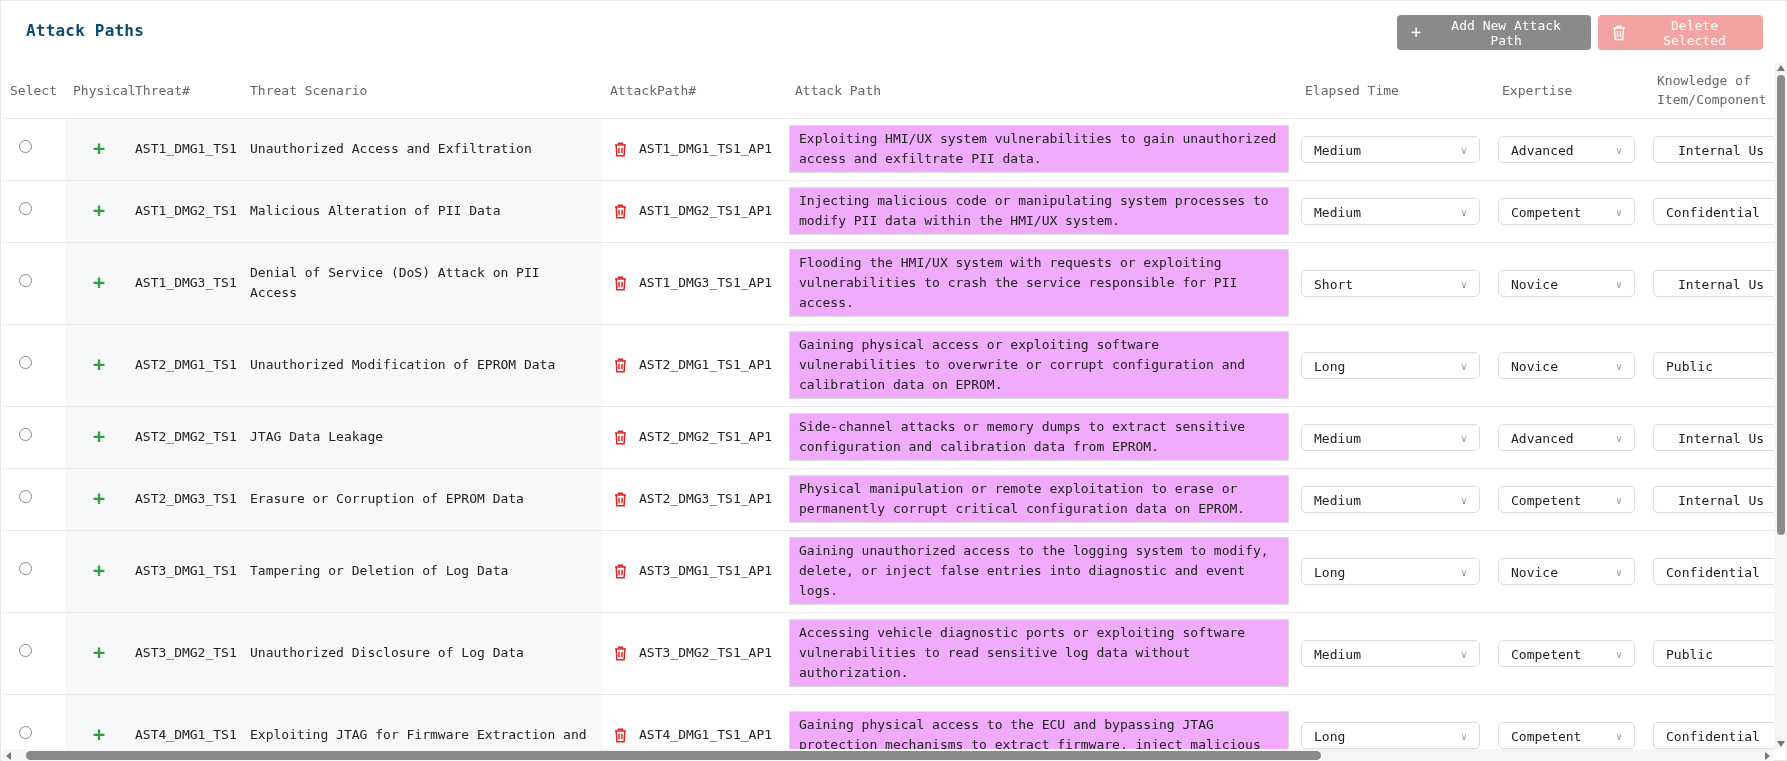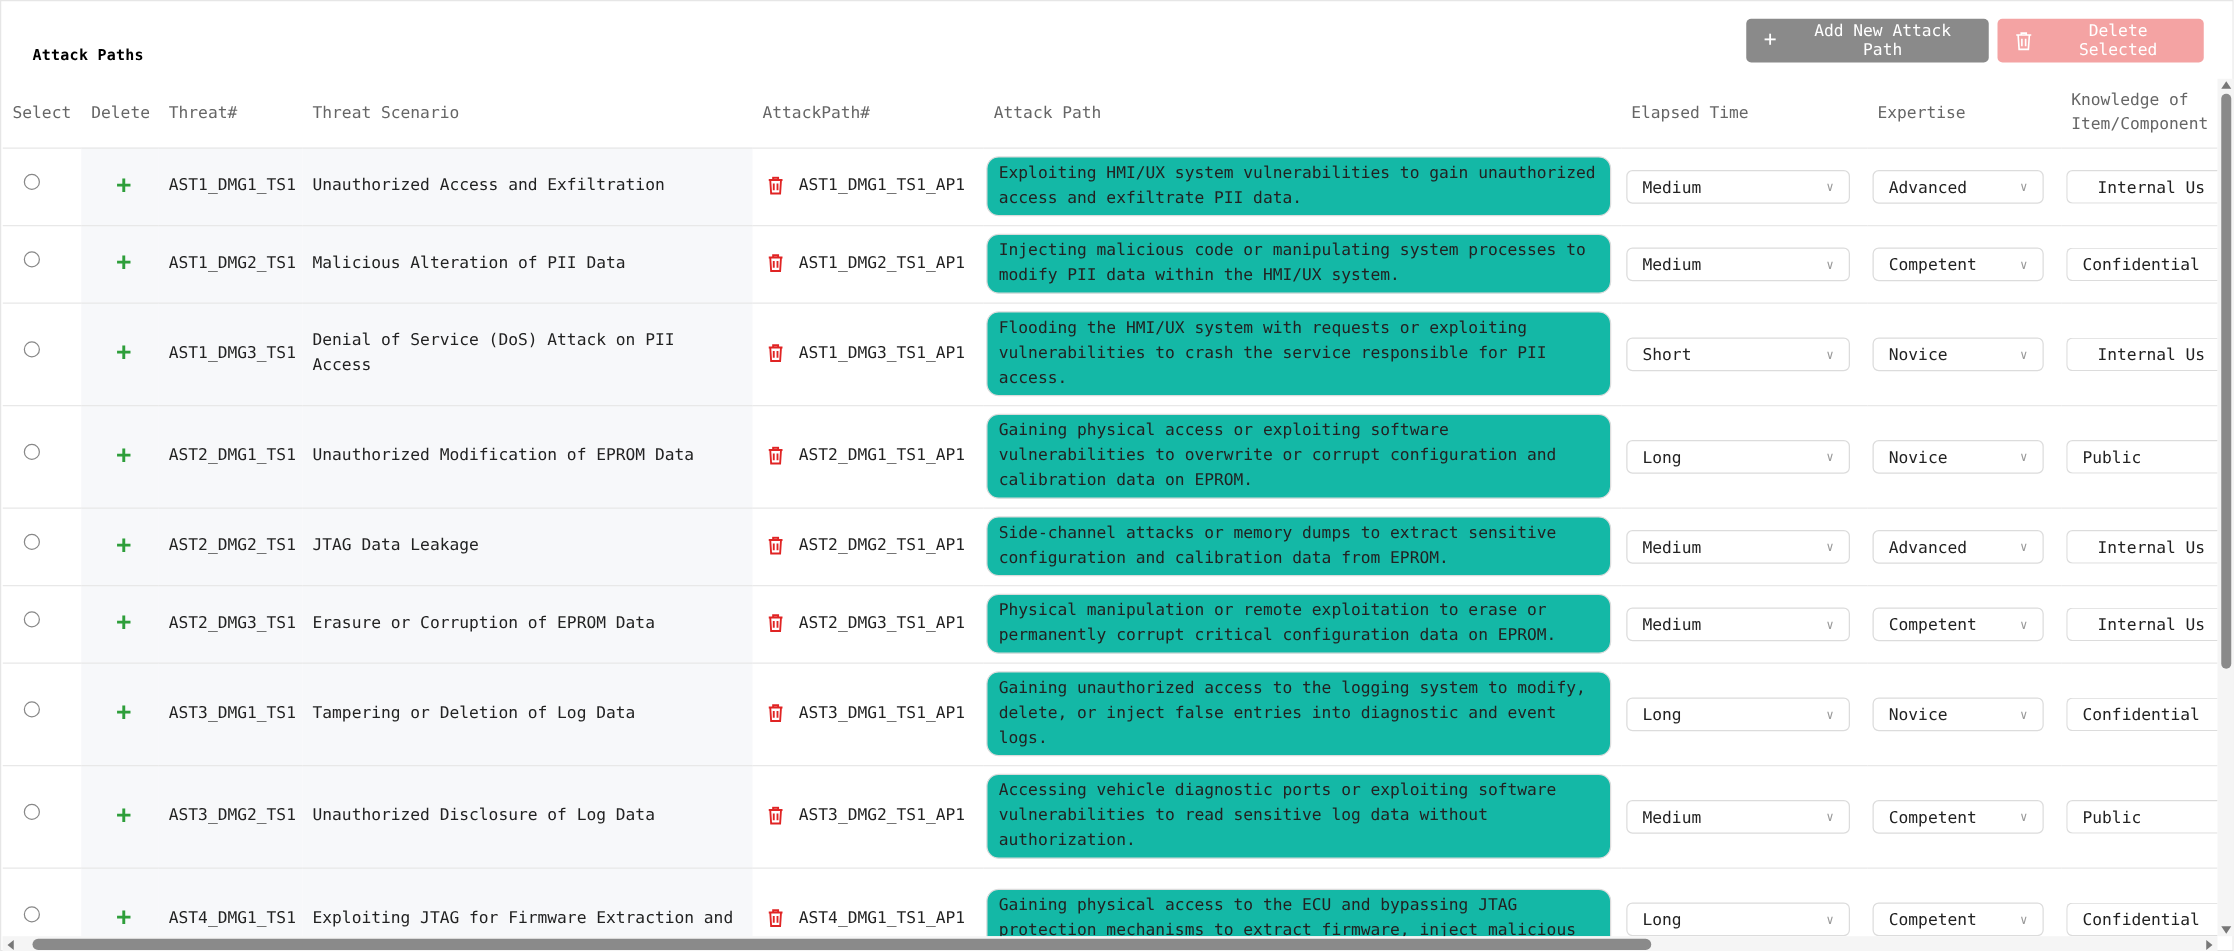--- a/index.html
+++ b/index.html
@@ -1,37 +1,37 @@
 <!DOCTYPE html>
 <html><head>
 <meta charset="utf-8">
 <style>
   * { box-sizing: border-box; margin: 0; padding: 0; }
   html, body { width: 1787px; height: 761px; overflow: hidden; background: #ffffff; }
   body { font-family: "DejaVu Sans Mono", "Liberation Mono", monospace; color: #222; font-size: 13px; position: relative; }
 
   .frame { position: absolute; left: 0; top: 0; width: 1787px; height: 761px; border: 1px solid #e6e6e6; background: #fff; }
 
-  .page-title { position: absolute; left: 25px; top: 36px; font-size: 12px; font-weight: bold; color: #000000; letter-spacing: 0.2px; }
+  .page-title { position: absolute; left: 25px; top: 20px; font-size: 16px; font-weight: bold; color: #0c4a6e; letter-spacing: 0.2px; }
 
   .btn { position: absolute; top: 14px; height: 35px; border-radius: 4px; border: none; color: #fff; font-family: "DejaVu Sans Mono", "Liberation Mono", monospace; font-size: 13px; display: flex; align-items: center; padding: 0 14px; cursor: pointer; }
   .btn-add { left: 1396px; width: 194px; background: #8a8a8a; }
   .btn-del { left: 1597px; width: 165px; background: #f4a3a3; }
   .btn .ico { margin-right: 14px; font-size: 17px; line-height: 1; display: inline-flex; align-items: center; }
 
   .table-wrap { position: absolute; left: 1px; top: 62px; width: 1772px; height: 686px; overflow: hidden; }
   table { border-collapse: collapse; table-layout: fixed; width: 1800px; }
   th { font-weight: normal; color: #666; text-align: left; font-size: 13px; height: 55px; vertical-align: middle; line-height: 19px; padding: 0 8px; background: #fff; }
   td { border-top: 1px solid #e8e8e8; padding: 0 8px; vertical-align: middle; font-size: 13px; color: #222; line-height: 20px; }
   td.shade { background: #f7f8fa; }
 
   .radio { width: 13px; height: 13px; border: 1px solid #888; border-radius: 50%; display: inline-block; margin-left: 9px; margin-top: -6px; vertical-align: middle; }
   .plus { color: #2e9e3a; font-size: 20px; font-weight: bold; display: inline-block; margin-left: 20px; line-height: 1; }
   .trash { display: inline-flex; vertical-align: middle; margin-right: 12px; margin-left: 12px; }
-  .ap-box { border: 1px solid #dcdcdc; border-radius: 10px; padding: 3px 9px; background: #14b8a6; font-size: 13px; line-height: 20px; margin: 4px 0; }
+  .ap-box { border: 1px solid #dcdcdc; border-radius: 0; padding: 3px 9px; background: #f0abfc; font-size: 13px; line-height: 20px; margin: 4px 0; }
   .sel { border: 1px solid #dcdcdc; border-radius: 5px; height: 27px; display: flex; justify-content: space-between; padding: 4px 12px; background: #fff; }
   .sel .chev { color: #999; font-size: 10px; }
   .sel.indent .val { padding-left: 12px; }
   .knowledge-sel { width: 140px; overflow: hidden; white-space: nowrap; border-right: none; border-radius: 5px 0 0 5px; justify-content: flex-start; }
 
   .vscroll { position: absolute; left: 1773px; top: 62px; width: 14px; height: 686px; background: #f5f5f5; }
   .vscroll .thumb { position: absolute; left: 3px; top: 12px; width: 8px; height: 460px; background: #8a8a8a; border-radius: 4px; }
   .vscroll .up { position: absolute; left: 3px; top: 2px; width: 0; height: 0; border-left: 4px solid transparent; border-right: 4px solid transparent; border-bottom: 6px solid #777; }
   .vscroll .down { position: absolute; left: 3px; bottom: 2px; width: 0; height: 0; border-left: 4px solid transparent; border-right: 4px solid transparent; border-top: 6px solid #777; }
 
@@ -70,21 +70,21 @@
           <col style="width:360px">
         <col style="width:185px">
           <col style="width:510px">
           <col style="width:197px">
           <col style="width:155px">
           <col style="width:153px">
       </colgroup>
       <thead>
         <tr>
           <th>Select</th>
-          <th>Delete</th>
+          <th>Physical</th>
           <th>Threat#</th>
           <th>Threat Scenario</th>
           <th>AttackPath#</th>
           <th>Attack Path</th>
           <th>Elapsed Time</th>
           <th>Expertise</th>
           <th>Knowledge of Item/Component</th>
         </tr>
       </thead>
       <tbody id="rows">

